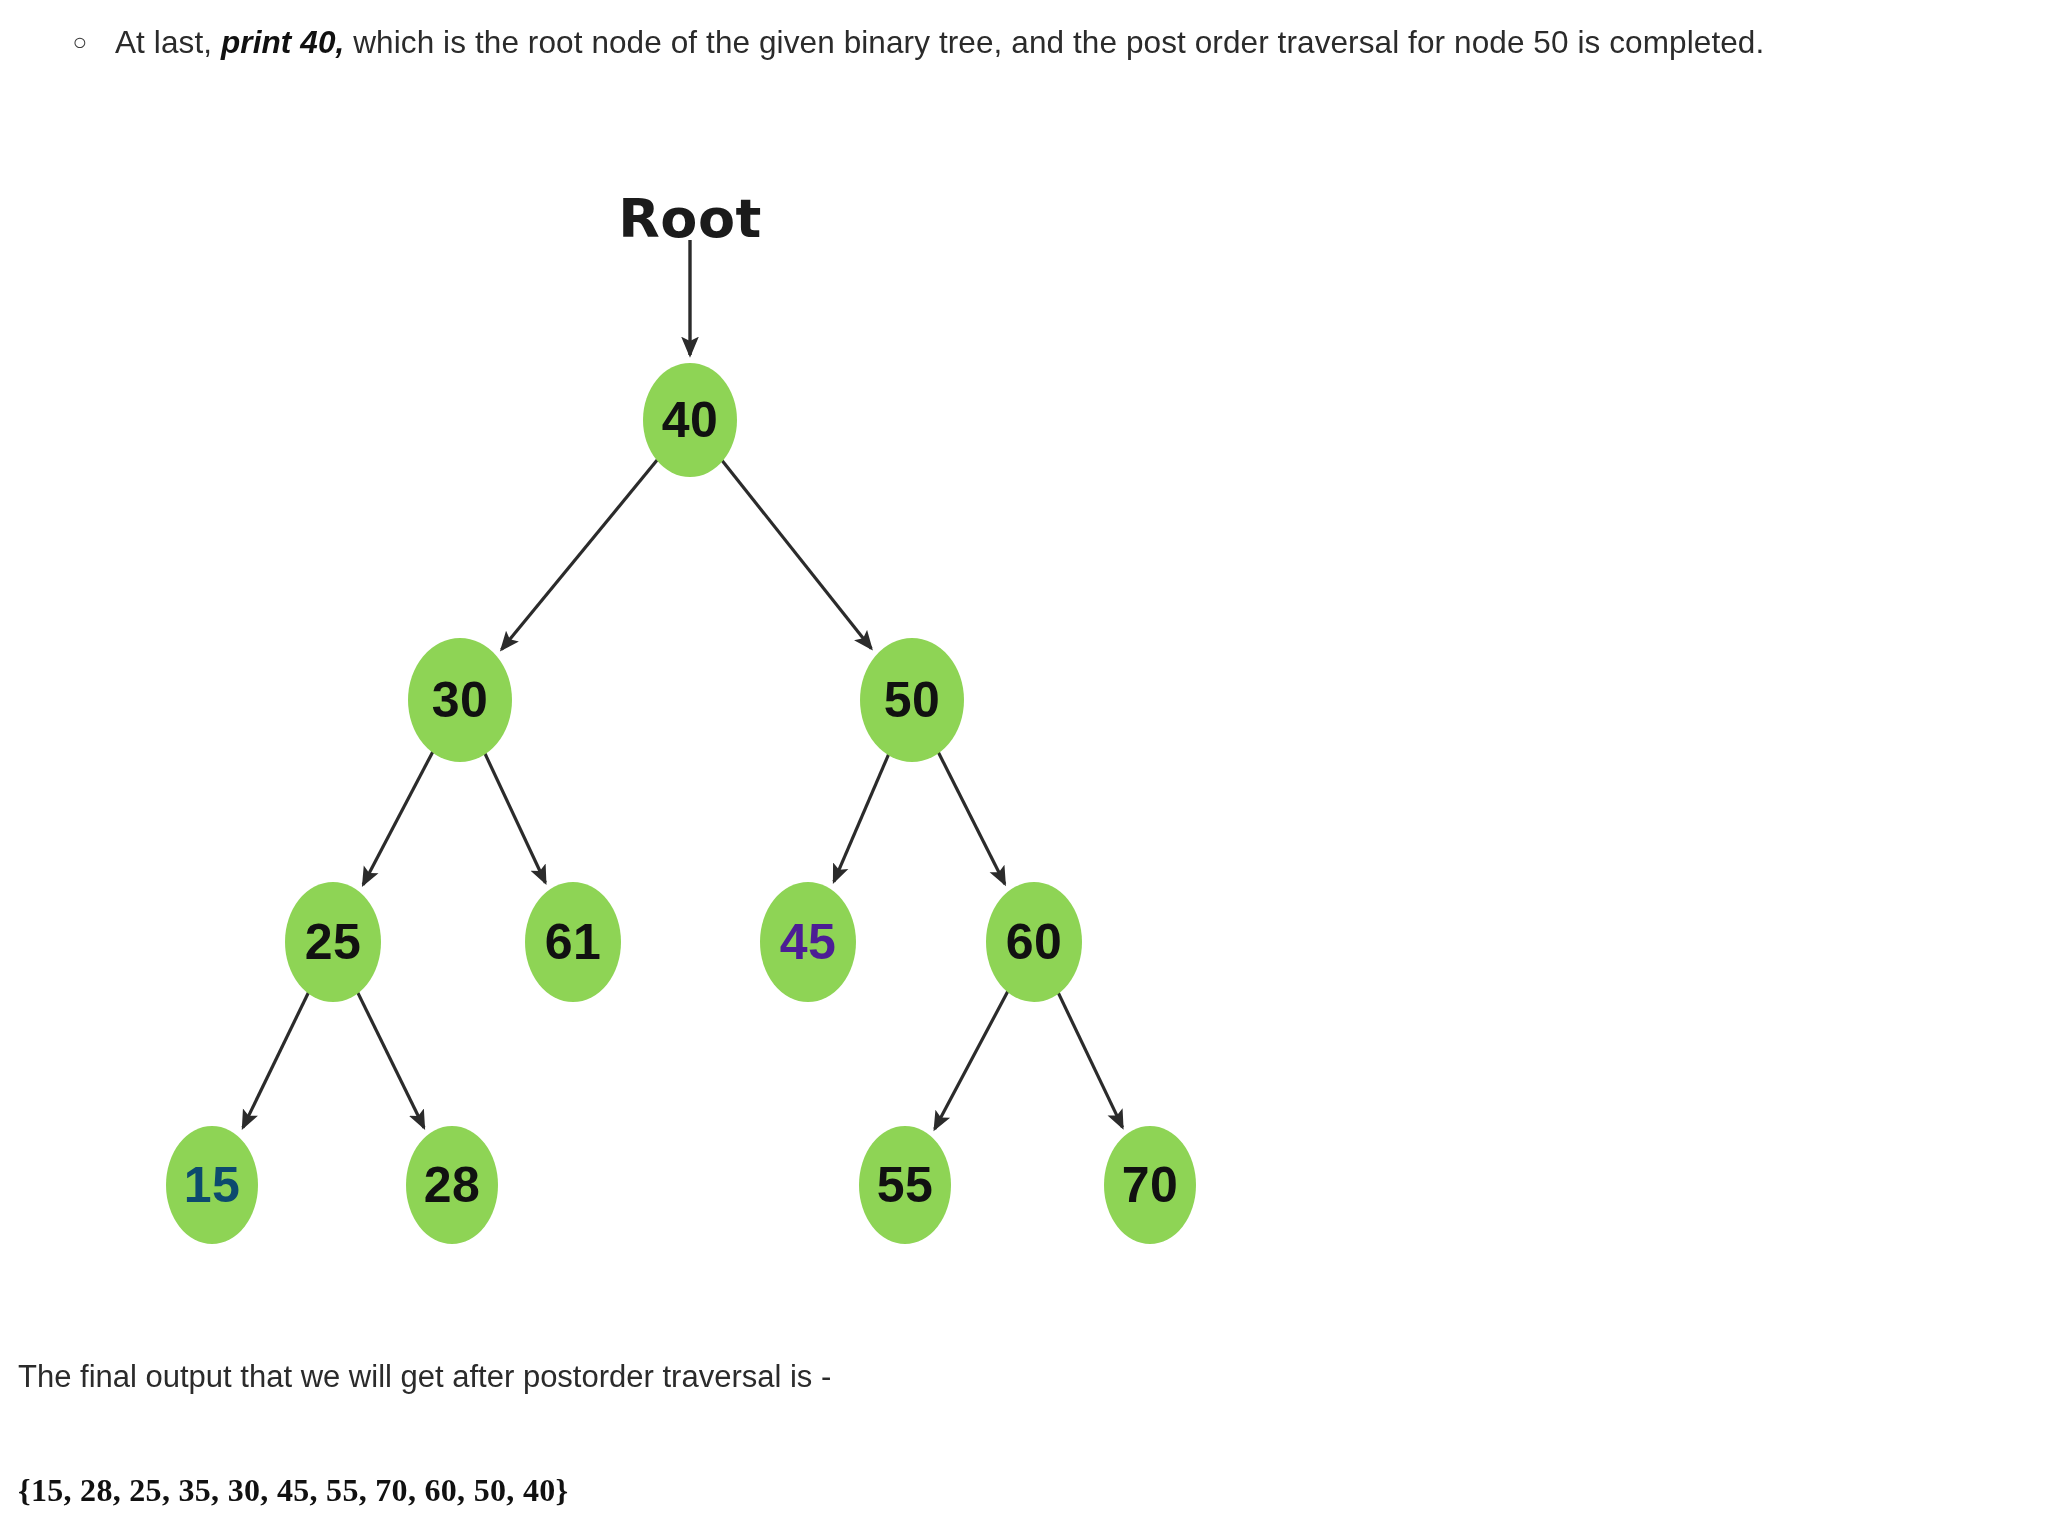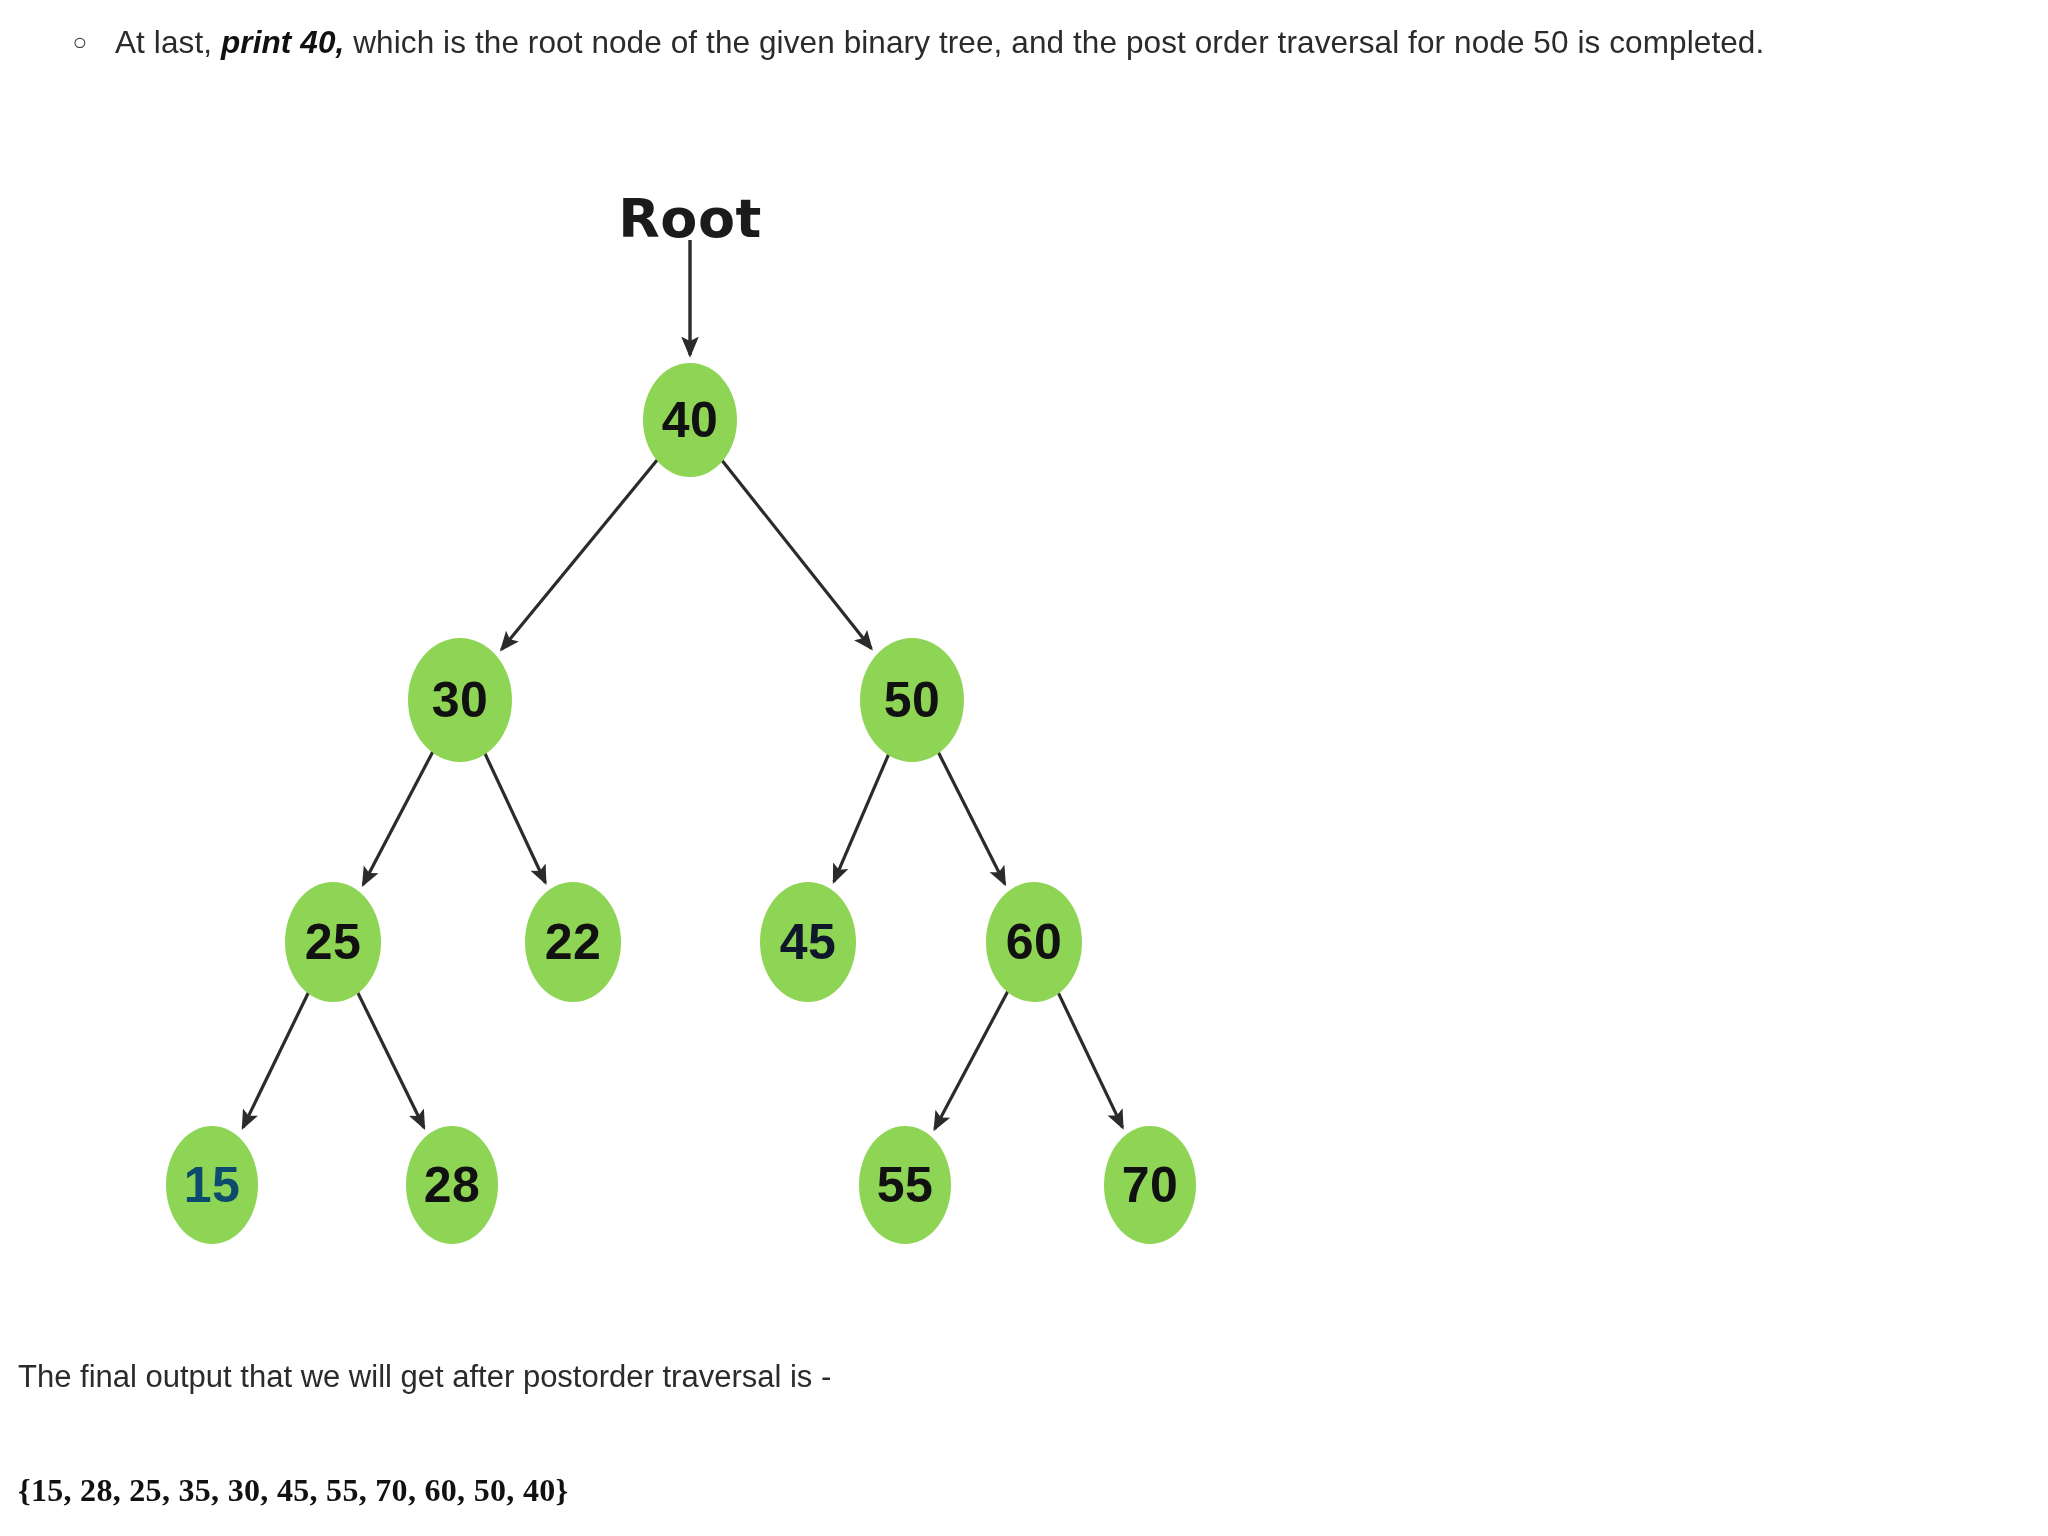--- a/index.html
+++ b/index.html
@@ -152,23 +152,23 @@
       <div class="node" style="left: 460px; top: 550px; width: 104px; height: 124px; background: rgb(142, 212, 85); color: rgb(17, 17, 17);">
         <span>30</span>
       </div>
       <div class="node" style="left: 912px; top: 550px; width: 104px; height: 124px; background: rgb(142, 212, 85); color: rgb(17, 17, 17);">
         <span>50</span>
       </div>
       <div class="node" style="left: 333px; top: 792px; width: 96px; height: 120px; background: rgb(142, 212, 85); color: rgb(17, 17, 17);">
         <span>25</span>
       </div>
       <div class="node" style="left: 573px; top: 792px; width: 96px; height: 120px; background: rgb(142, 212, 85); color: rgb(17, 17, 17);">
-        <span>22</span>
+        <span>61</span>
       </div>
-      <div class="node" style="left: 808px; top: 792px; width: 96px; height: 120px; background: rgb(142, 212, 85); color: #0f172a;">
+      <div class="node" style="left: 808px; top: 792px; width: 96px; height: 120px; background: rgb(142, 212, 85); color: #4c1d95;">
         <span>45</span>
       </div>
       <div class="node" style="left: 1034px; top: 792px; width: 96px; height: 120px; background: rgb(142, 212, 85); color: rgb(17, 17, 17);">
         <span>60</span>
       </div>
       <div class="node" style="left: 212px; top: 1035px; width: 92px; height: 118px; background: rgb(142, 212, 85); color: #0c4a6e;">
         <span>15</span>
       </div>
       <div class="node" style="left: 452px; top: 1035px; width: 92px; height: 118px; background: rgb(142, 212, 85); color: rgb(17, 17, 17);">
         <span>28</span>

